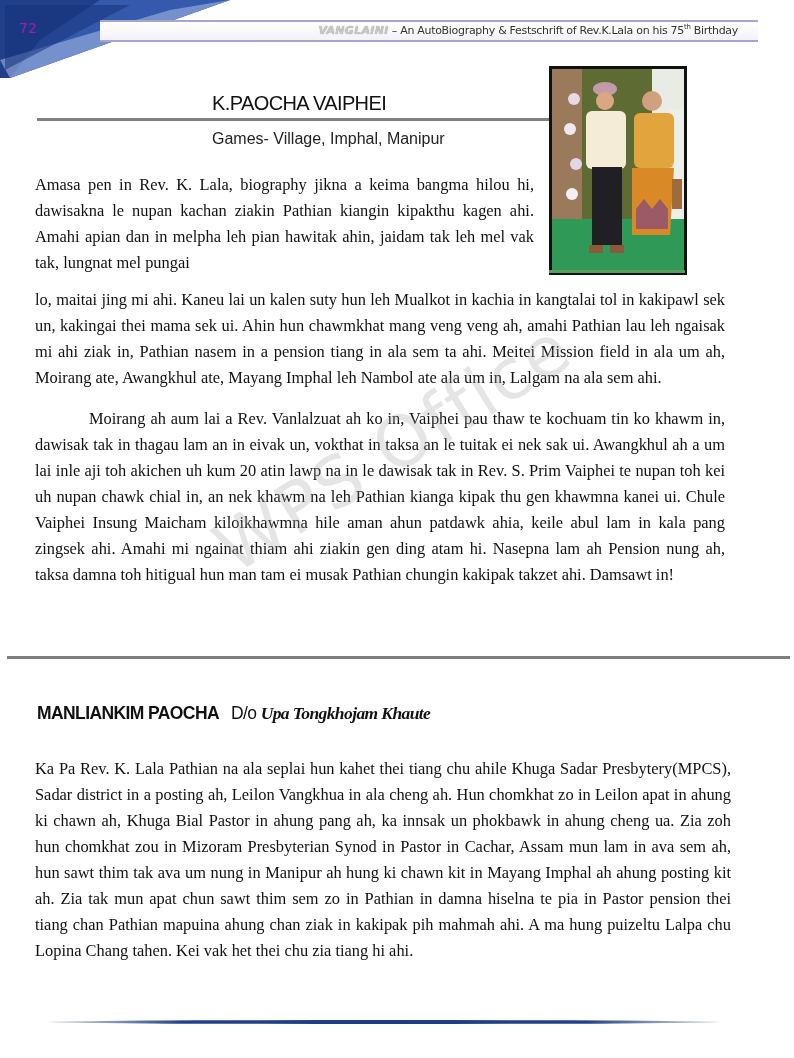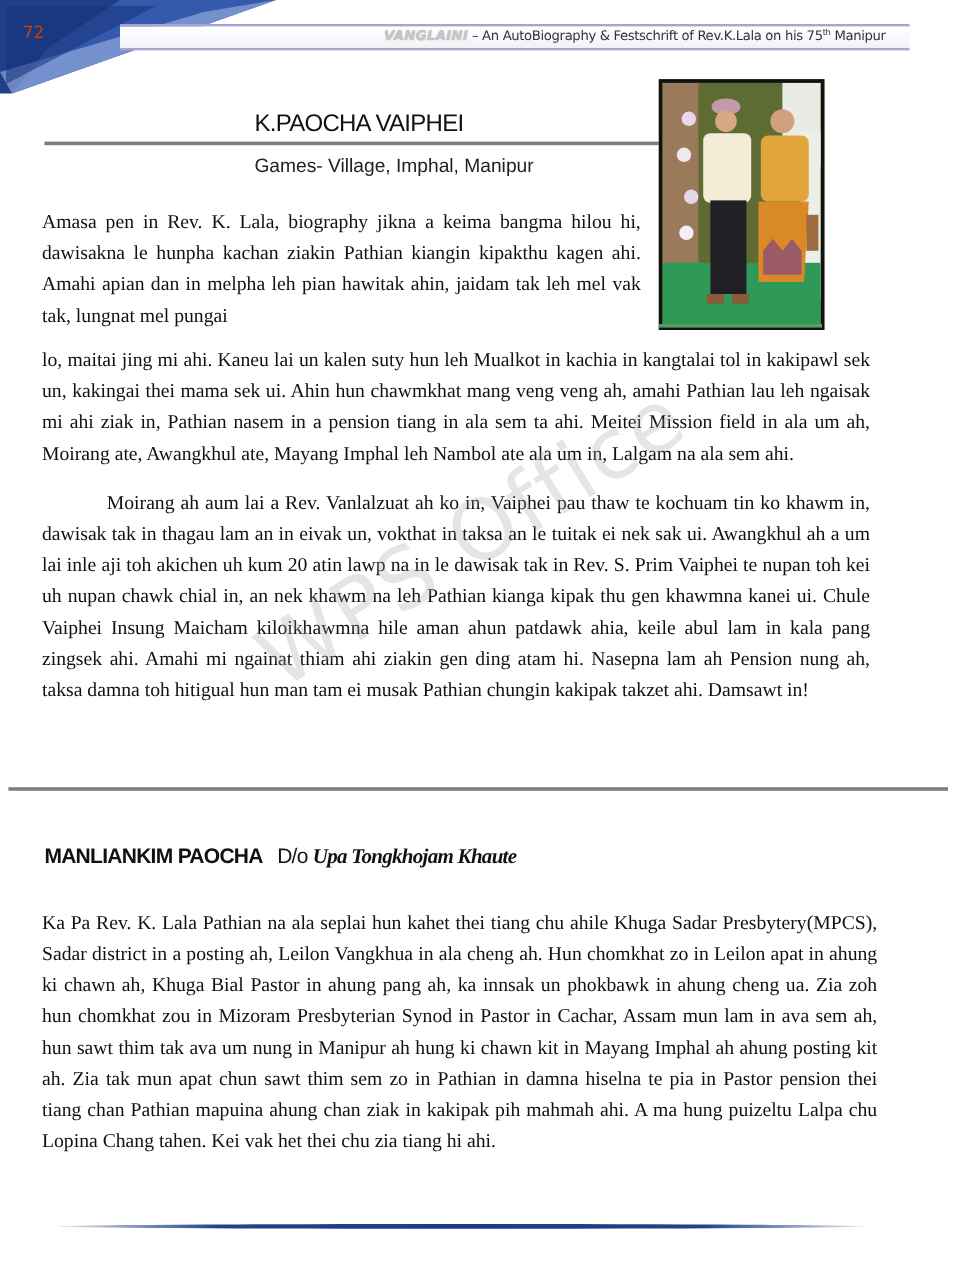--- a/index.html
+++ b/index.html
@@ -1,21 +1,21 @@
 <!DOCTYPE html>
 <html><head>
 <meta charset="utf-8">
 <style>
   html, body { margin:0; padding:0; background:#ffffff; }
   body { width:794px; height:1058px; position:relative; overflow:hidden;
          font-family:"Liberation Serif", "DejaVu Serif", serif; color:#111; }
 
   
   .hdr-tri { position:absolute; left:0; top:0; width:240px; height:80px; }
-  .page-num { position:absolute; left:19px; top:20px; color:#c2410c;
+  .page-num { position:absolute; left:19px; top:20px; color:#a21caf;
               font-family:"DejaVu Sans", sans-serif; font-size:14px; }
   .hdr-band { position:absolute; left:100px; top:20px; width:658px; height:18px;
               border-top:2px solid #a9a3cf; border-bottom:2px solid #a9a3cf;
               background:linear-gradient(#ffffff, #f3f1f7); }
   .hdr-title { position:absolute; right:56px; top:23px; font-size:11px;
                font-family:"DejaVu Sans", sans-serif; color:#333; letter-spacing:-0.3px; }
   .hdr-title .brand { color:#c7c7c7; font-weight:bold; text-shadow:0 0 1px #888; letter-spacing:0.3px;font-style:italic; }
   .hdr-title sup { font-size:7px; }
 
   
@@ -57,21 +57,21 @@
 
 <svg class="hdr-tri" viewBox="0 0 240 80">
   <polygon points="0,0 230,0 10,78 0,78" fill="#1f3f8a"></polygon>
   <polygon points="100,0 230,0 10,78 40,40" fill="#3e64b8" opacity="0.75"></polygon>
   <polygon points="0,60 170,10 230,0 10,78" fill="#9fb6e4" opacity="0.6"></polygon>
   <polygon points="5,5 130,5 5,70" fill="#16337a" opacity="0.55"></polygon>
 </svg>
 <div class="hdr-band"></div>
 <div class="page-num">72</div>
 <div class="hdr-title">
-  <span class="brand">VANGLAINI</span><span> – An AutoBiography &amp; Festschrift of Rev.K.Lala on his 75</span><sup>th</sup><span> Manipur</span>
+  <span class="brand">VANGLAINI</span><span> – An AutoBiography &amp; Festschrift of Rev.K.Lala on his 75</span><sup>th</sup><span> Birthday</span>
 </div>
 
 <div class="s1-title">K.PAOCHA VAIPHEI</div>
 <div class="s1-rule"></div>
 <div class="s1-sub">Games- Village, Imphal, Manipur</div>
 
 <div class="photo">
   <svg width="132" height="203" viewBox="0 0 132 203">
     <rect width="132" height="203" fill="#5e6c34"></rect>
     <rect x="0" y="0" width="30" height="150" fill="#9b7a5c"></rect>
@@ -92,21 +92,21 @@
 
     <circle cx="100" cy="32" r="10" fill="#d1a17f"></circle>
     <rect x="82" y="44" width="40" height="55" rx="6" fill="#e2a53e"></rect>
     <polygon points="80,99 122,99 118,166 80,166" fill="#d98a26"></polygon>
     <polygon points="84,140 92,130 100,140 108,130 116,140 116,160 84,160" fill="#8a4d77" opacity="0.8"></polygon>
     <rect x="120" y="110" width="10" height="30" fill="#9c6b3e"></rect>
   </svg>
 </div>
 <div class="photo-underline"></div>
 
-<div class="body-text p1a">Amasa pen in Rev. K. Lala, biography jikna a keima bangma hilou hi, dawisakna le hunpha kachan ziakin Pathian kiangin kipakthu kagen ahi. Amahi apian dan in melpha leh pian hawitak ahin, jaidam tak leh mel vak tak, lungnat mel pungai</div>
+<div class="body-text p1a">Amasa pen in Rev. K. Lala, biography jikna a keima bangma hilou hi, dawisakna le nupan kachan ziakin Pathian kiangin kipakthu kagen ahi. Amahi apian dan in melpha leh pian hawitak ahin, jaidam tak leh mel vak tak, lungnat mel pungai</div>
 <div class="body-text p1b">lo, maitai jing mi ahi.  Kaneu lai un kalen suty hun leh Mualkot in kachia in kangtalai tol in kakipawl sek un, kakingai thei mama sek ui. Ahin hun chawmkhat mang veng veng ah, amahi Pathian lau leh ngaisak mi ahi ziak in, Pathian nasem in a pension tiang in ala sem ta ahi. Meitei Mission field in ala um ah, Moirang ate, Awangkhul ate, Mayang Imphal leh Nambol ate ala um in, Lalgam na ala sem ahi.</div>
 <div class="body-text p2">Moirang ah aum lai a Rev. Vanlalzuat ah ko in, Vaiphei pau thaw te kochuam tin ko khawm in, dawisak tak in thagau lam an in eivak un, vokthat in taksa an le tuitak ei nek sak ui. Awangkhul ah a um lai inle aji toh akichen uh kum 20 atin lawp na in le dawisak tak in Rev. S. Prim Vaiphei te nupan toh kei uh nupan chawk chial in, an nek khawm na leh Pathian kianga kipak thu gen khawmna kanei ui. Chule Vaiphei Insung Maicham kiloikhawmna hile aman ahun patdawk ahia, keile abul lam in kala pang zingsek ahi. Amahi mi ngainat thiam ahi ziakin gen ding atam hi. Nasepna lam ah Pension nung ah, taksa damna toh hitigual hun man tam ei musak Pathian chungin kakipak takzet ahi. Damsawt in!</div>
 
 <div class="watermark">WPS Office</div>
 
 <div class="mid-rule"></div>
 
 <div class="s2-head">
   <span class="s2-name">MANLIANKIM PAOCHA</span><span class="s2-rel">D/o</span>
   <span class="s2-father">Upa Tongkhojam Khaute</span>

